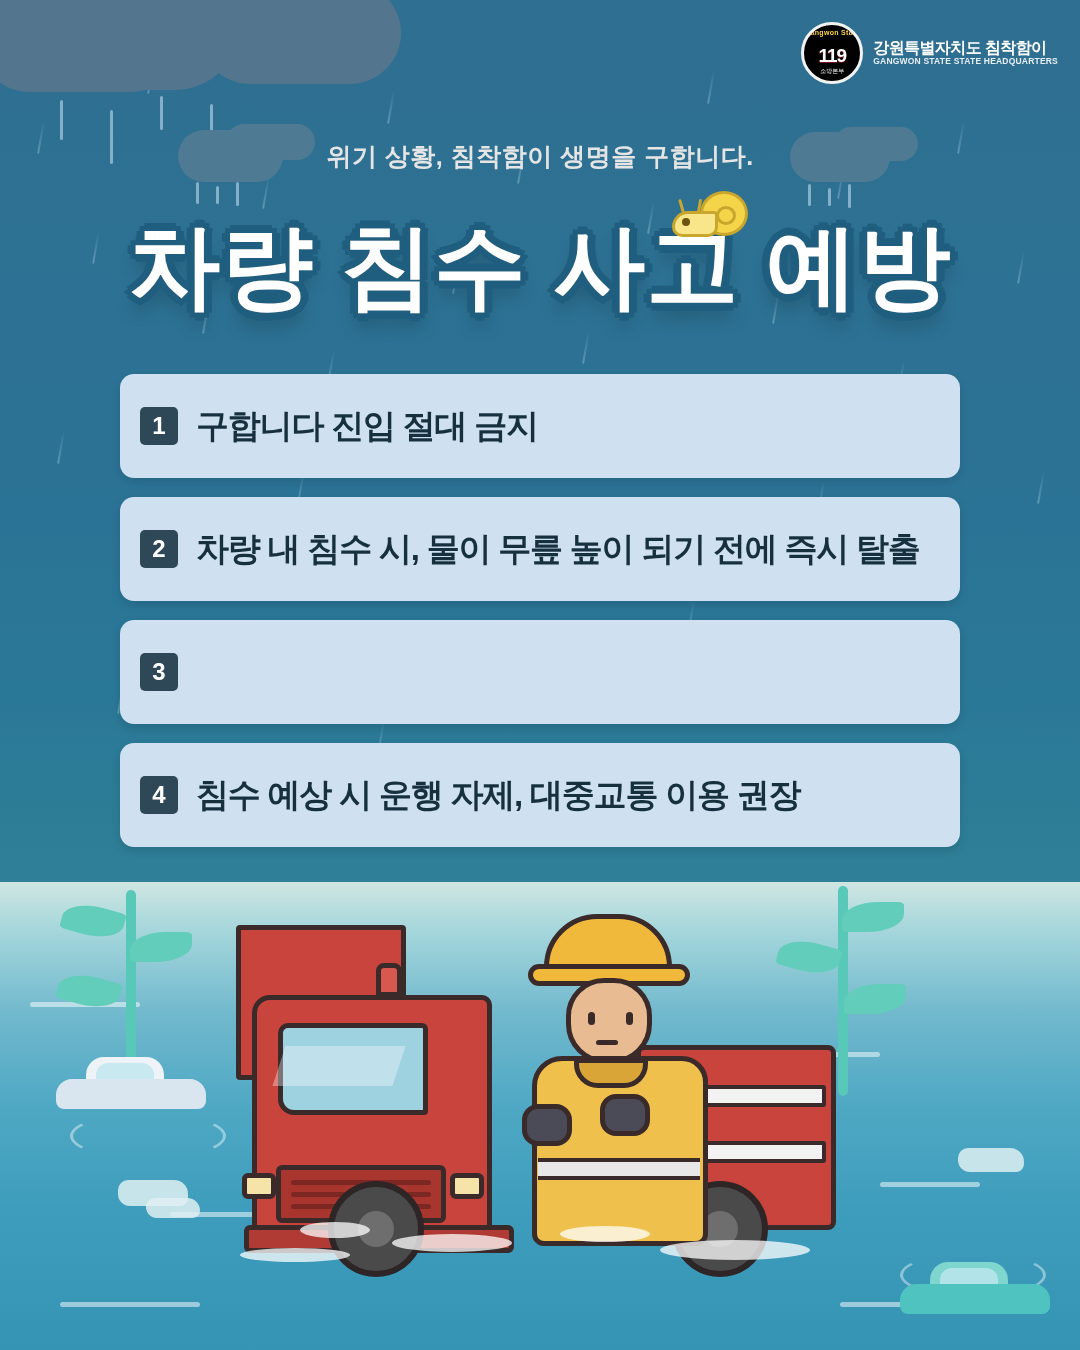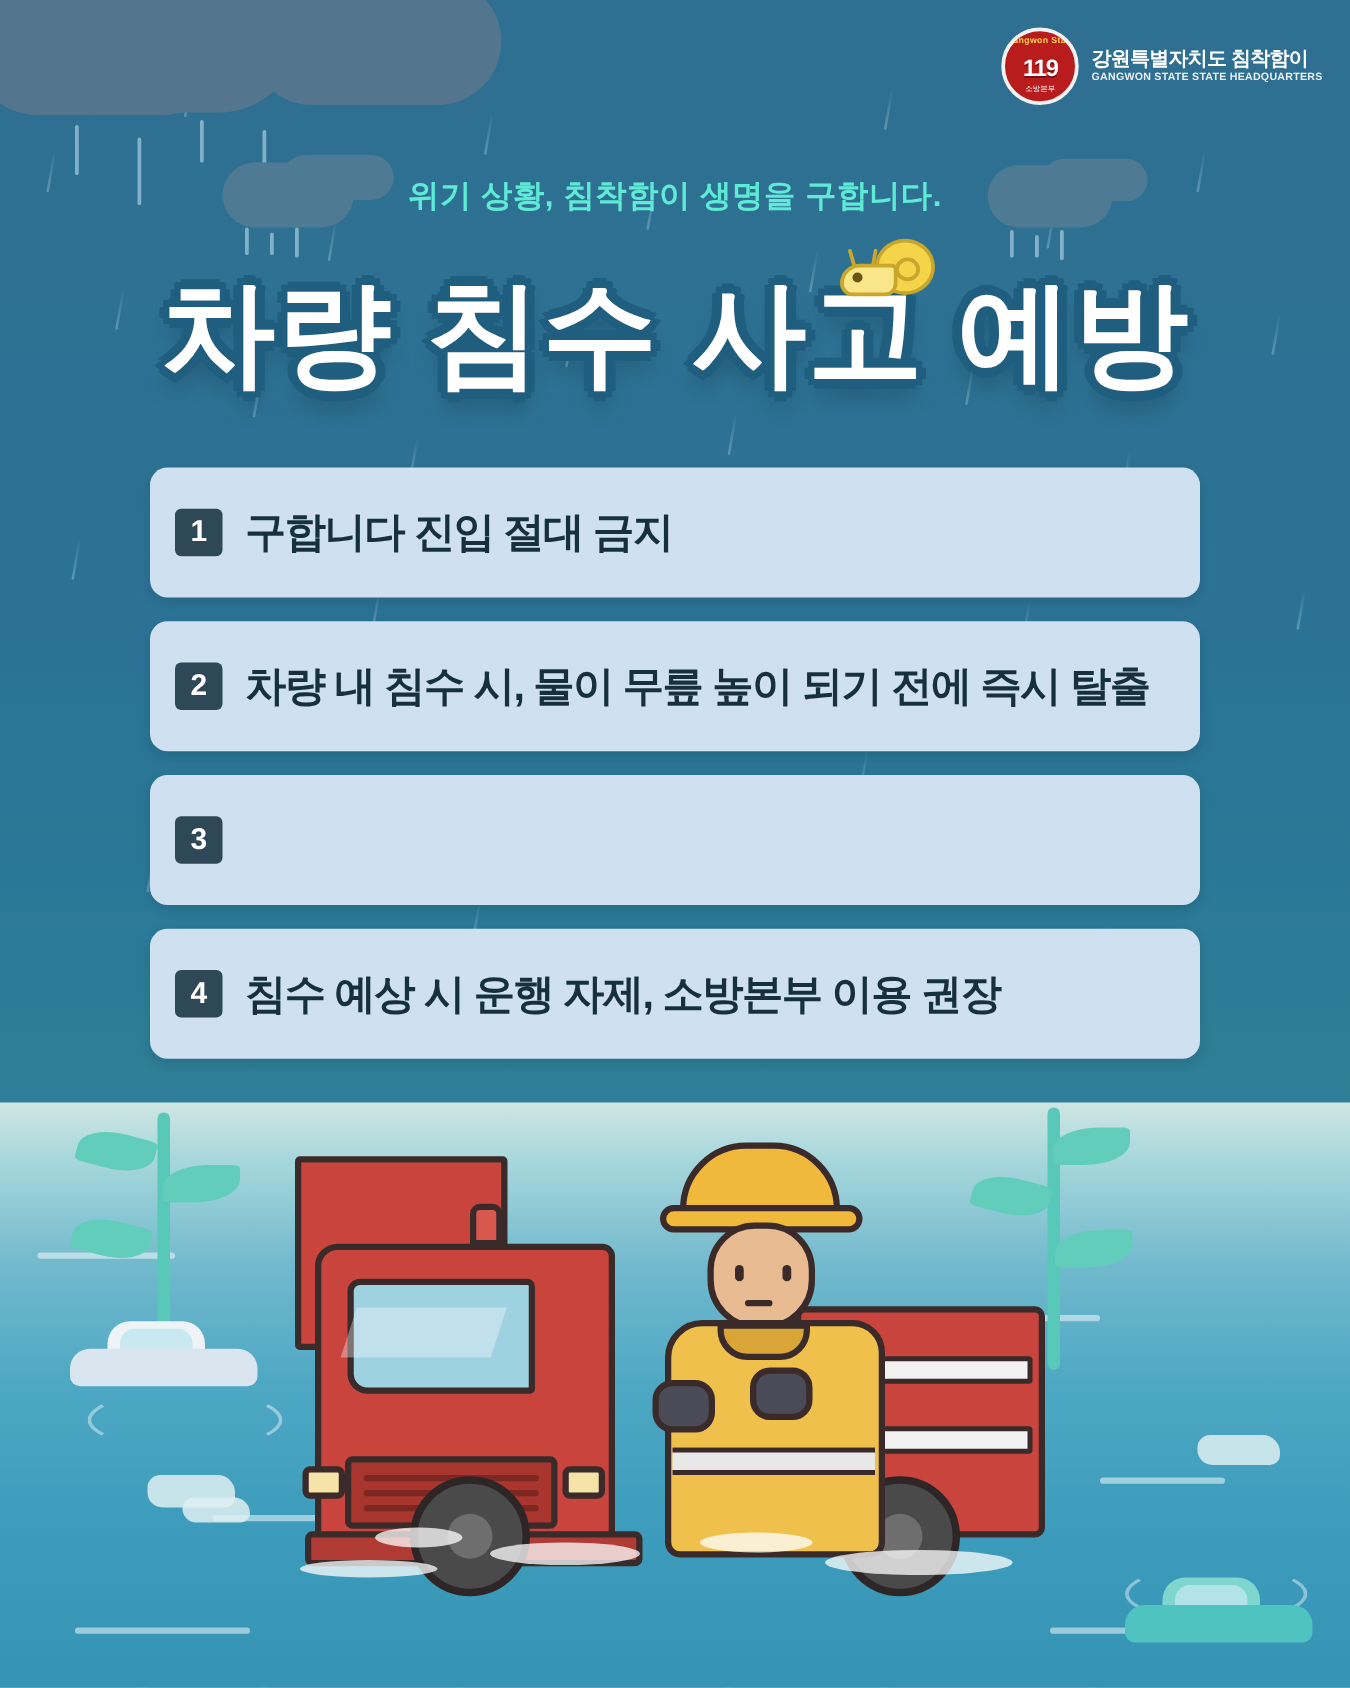--- a/index.html
+++ b/index.html
@@ -140,21 +140,21 @@
     position: absolute;
     right: 22px;
     top: 22px;
     display: flex;
     align-items: center;
     gap: 10px;
   }
   .logo-badge {
     width: 62px; height: 62px;
     border-radius: 50%;
-    background: #b91c1c;
+    background: #000000;
     border: 3px solid #f2f2f2;
     display: flex;
     align-items: center;
     justify-content: center;
     flex-direction: column;
     box-sizing: border-box;
     position: relative;
     overflow: hidden;
   }
   .logo-badge .arc-top {
@@ -201,21 +201,21 @@
 
   
   .subtitle {
     position: absolute;
     left: 0;
     top: 140px;
     width: 1080px;
     text-align: center;
     font-size: 25px;
     font-weight: bold;
-    color: #5eead4;
+    color: #e5e5e5;
     letter-spacing: 0.5px;
   }
   .title {
     position: absolute;
     left: 0;
     top: 205px;
     width: 1080px;
     text-align: center;
     font-size: 92px;
     font-weight: bold;
@@ -704,21 +704,21 @@
     </div>
     <div class="tip">
       <div class="tip-num">2</div>
       <div class="tip-text">차량 내 침수 시, 물이 무릎 높이 되기 전에 즉시 탈출</div>
     </div>
     <div class="tip">
       <div class="tip-num">3</div>
     </div>
     <div class="tip">
       <div class="tip-num">4</div>
-      <div class="tip-text">침수 예상 시 운행 자제, 소방본부 이용 권장</div>
+      <div class="tip-text">침수 예상 시 운행 자제, 대중교통 이용 권장</div>
     </div>
   </div>
 
   <div class="water">
     <div class="wave-line" style="left:30px;  top:120px; width:110px;"></div>
     <div class="wave-line" style="left:170px; top:330px; width:90px;"></div>
     <div class="wave-line" style="left:760px; top:170px; width:120px;"></div>
     <div class="wave-line" style="left:880px; top:300px; width:100px;"></div>
     <div class="wave-line" style="left:60px;  top:420px; width:140px;"></div>
     <div class="wave-line" style="left:840px; top:420px; width:130px;"></div>

